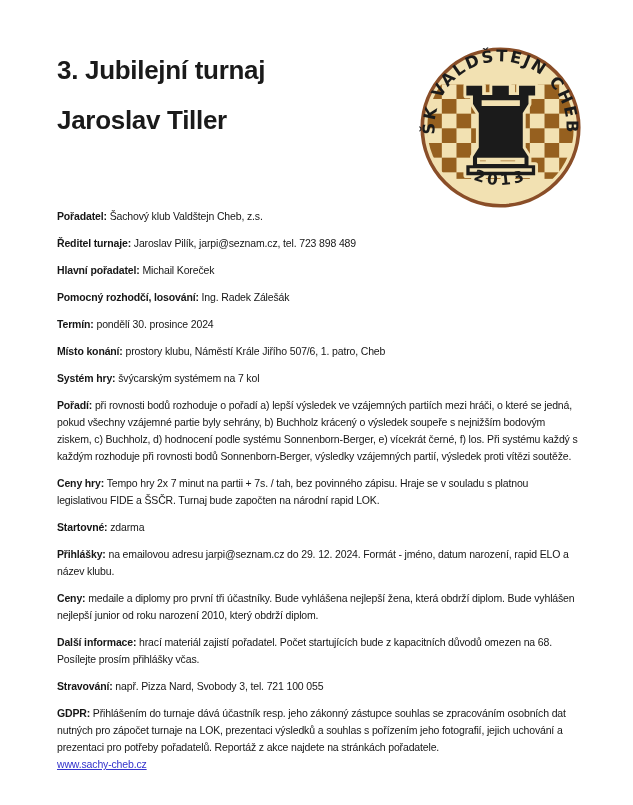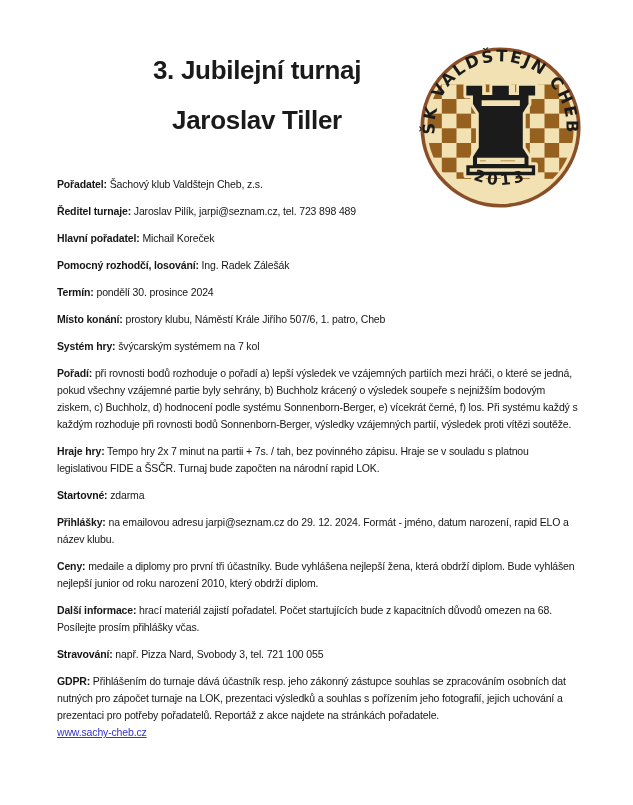--- a/index.html
+++ b/index.html
@@ -8,21 +8,20 @@
     width: 633px; height: 805px;
     font-family: "Liberation Sans", sans-serif;
     color: #161616;
     overflow: hidden;
   }
   .page { position: relative; width: 633px; height: 805px; background: #ffffff; }
 
   
   .title-block {
     position: absolute; top: 45px; left: 57px; width: 400px;
-    text-align: center;
   }
   .title-line {
     font-size: 26px; font-weight: bold; line-height: 50px;
     letter-spacing: -0.3px; color: #1a1a1a;
   }
 
   
   .logo-wrap { position: absolute; top: 46px; left: 419px; width: 163px; height: 163px; }
   .logo-wrap svg { display: block; }
   .arc-text { font-family: "DejaVu Sans", sans-serif; font-weight: bold; }
@@ -31,21 +30,21 @@
   .rook-glyph {
     font-family: "DejaVu Sans", sans-serif;
     font-size: 150px;
     paint-order: stroke fill;
     stroke-width: 7px;
     stroke-linejoin: round;
   }
 
   
   .content {
-    position: absolute; top: 176px; left: 57px; width: 523px;
+    position: absolute; top: 208px; left: 57px; width: 523px;
     font-size: 10.5px; line-height: 17px; letter-spacing: -0.15px;
   }
   .para { margin: 0 0 10px 0; }
   .para:last-of-type { margin-bottom: 0; }
   .plabel { font-weight: bold; }
   .doc-link {
     display: inline-block;
     text-decoration: underline;
     cursor: pointer;
   }
@@ -99,21 +98,21 @@
   <p class="para"><span class="plabel">Pomocný rozhodčí, losování:</span><span class="pvalue"> Ing. Radek Zálešák</span></p>
 
   <p class="para"><span class="plabel">Termín:</span><span class="pvalue"> pondělí 30. prosince 2024</span></p>
 
   <p class="para"><span class="plabel">Místo konání:</span><span class="pvalue"> prostory klubu, Náměstí Krále Jiřího 507/6, 1. patro, Cheb</span></p>
 
   <p class="para"><span class="plabel">Systém hry:</span><span class="pvalue"> švýcarským systémem na 7 kol</span></p>
 
   <p class="para"><span class="plabel">Pořadí:</span><span class="pvalue"> při rovnosti bodů rozhoduje o pořadí a) lepší výsledek ve vzájemných partiích mezi hráči, o které se jedná, pokud všechny vzájemné partie byly sehrány, b) Buchholz krácený o výsledek soupeře s nejnižším bodovým ziskem, c) Buchholz, d) hodnocení podle systému Sonnenborn-Berger, e) vícekrát černé, f) los. Při systému každý s každým rozhoduje při rovnosti bodů Sonnenborn-Berger, výsledky vzájemných partií, výsledek proti vítězi soutěže.</span></p>
 
-  <p class="para"><span class="plabel">Hraje hry:</span><span class="pvalue"> Tempo hry 2x 7 minut na partii + 7s. / tah, bez povinného zápisu. Hraje se v souladu s platnou legislativou FIDE a ŠSČR. Turnaj bude započten na národní rapid LOK.</span></p>
+  <p class="para"><span class="plabel">Ceny hry:</span><span class="pvalue"> Tempo hry 2x 7 minut na partii + 7s. / tah, bez povinného zápisu. Hraje se v souladu s platnou legislativou FIDE a ŠSČR. Turnaj bude započten na národní rapid LOK.</span></p>
 
   <p class="para"><span class="plabel">Startovné:</span><span class="pvalue"> zdarma</span></p>
 
   <p class="para"><span class="plabel">Přihlášky:</span><span class="pvalue"> na emailovou adresu jarpi@seznam.cz do 29. 12. 2024. Formát - jméno, datum narození, rapid ELO a název klubu.</span></p>
 
   <p class="para"><span class="plabel">Ceny:</span><span class="pvalue"> medaile a diplomy pro první tři účastníky. Bude vyhlášena nejlepší žena, která obdrží diplom. Bude vyhlášen nejlepší junior od roku narození 2010, který obdrží diplom.</span></p>
 
   <p class="para"><span class="plabel">Další informace:</span><span class="pvalue"> hrací materiál zajistí pořadatel. Počet startujících bude z kapacitních důvodů omezen na 68. Posílejte prosím přihlášky včas.</span></p>
 
   <p class="para"><span class="plabel">Stravování:</span><span class="pvalue"> např. Pizza Nard, Svobody 3, tel. 721 100 055</span></p>

